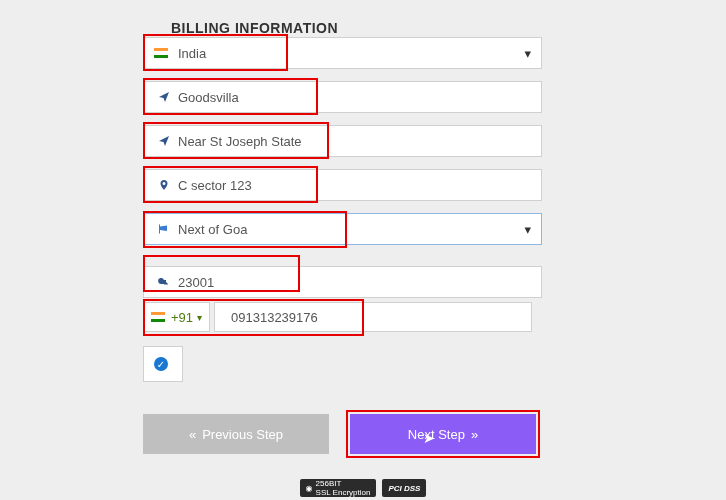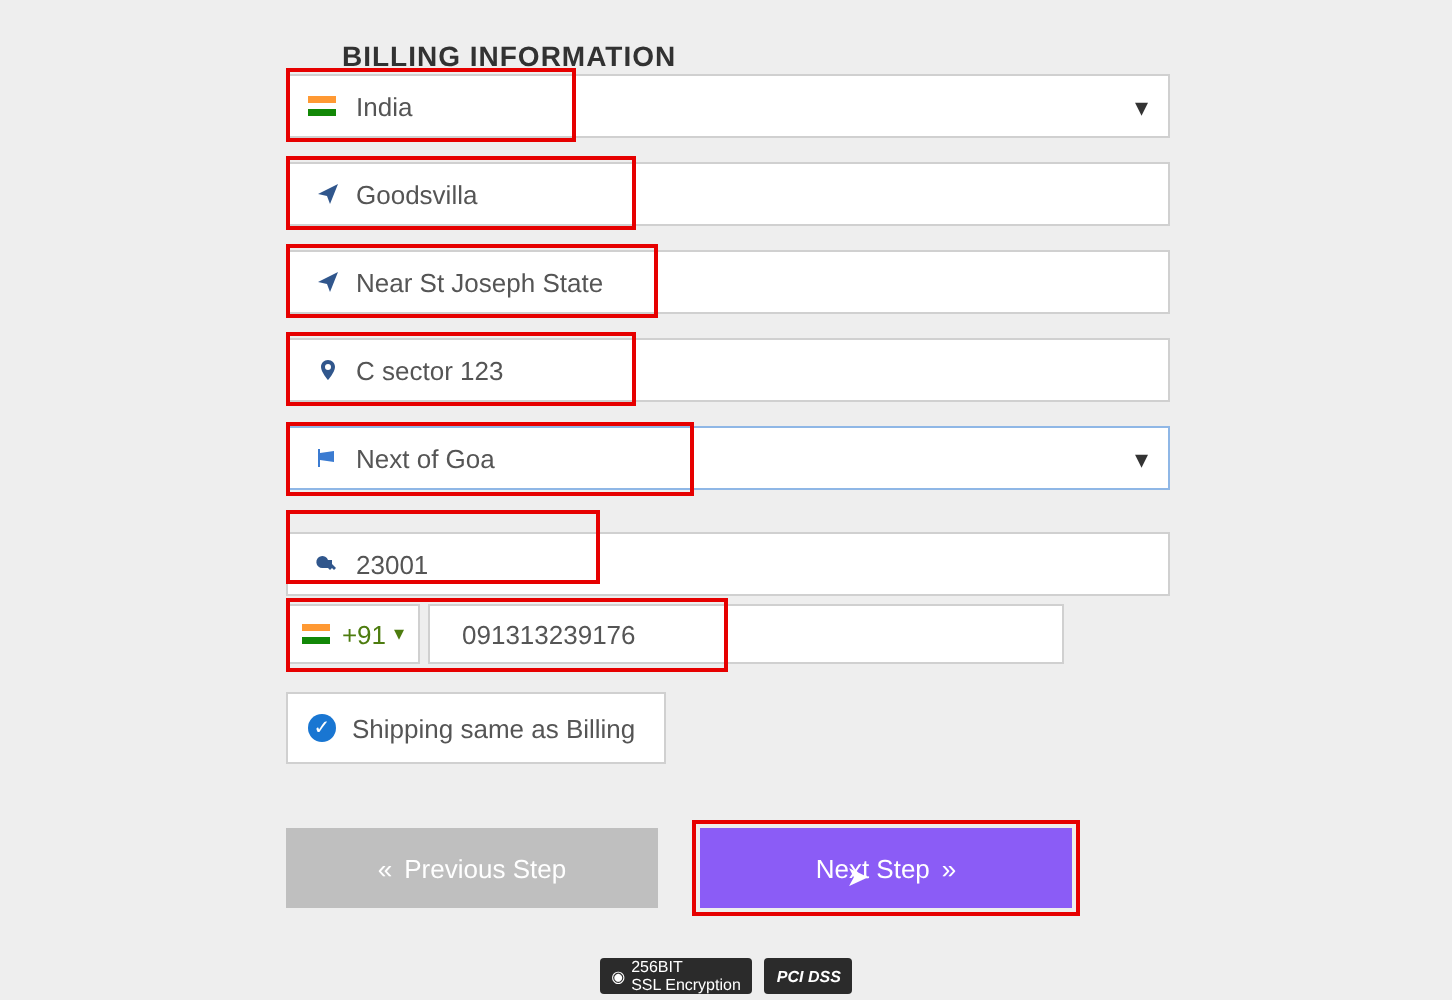--- a/index.html
+++ b/index.html
@@ -1,19 +1,19 @@
 <!DOCTYPE html>
 <html><head>
 <meta charset="utf-8">
 <style>
 html,body{margin:0;padding:0}
 body{width:726px;height:500px;background:#eeeeee;font-family:"Segoe UI",Arial,sans-serif;font-size:13px;color:#333;overflow:hidden}
 .page{width:726px;position:relative}
 .heading{position:absolute;left:171px;top:20px;font-size:14px;font-weight:600;letter-spacing:.5px;color:#323232}
-.field{position:absolute;left:143px;width:442px;height:32px;background:#fff;border:1px solid #d0d0d0;display:flex;align-items:center;box-sizing:border-box}
+.field{position:absolute;left:143px;width:399px;height:32px;background:#fff;border:1px solid #d0d0d0;display:flex;align-items:center;box-sizing:border-box}
 .field .ico{width:26px;display:flex;align-items:center;justify-content:flex-end;color:#30568c;flex:0 0 26px}
 .field .txt{padding-left:8px;color:#555}
 .field .caret{margin-left:auto;margin-right:10px;color:#333}
 .phone{position:absolute;left:143px;top:302px;height:30px;width:391px;display:flex;gap:4px}
 .dial{width:67px;background:#fff;border:1px solid #d0d0d0;display:flex;align-items:center;justify-content:center;gap:4px;color:#4d7c0f;box-sizing:border-box}
 .num{width:318px;background:#fff;border:1px solid #d0d0d0;display:flex;align-items:center;padding-left:16px;color:#555;box-sizing:border-box}
 .chip{position:absolute;left:143px;top:346px;height:34px;background:#fff;border:1px solid #d0d0d0;display:inline-flex;align-items:center;padding:0 14px 0 10px;gap:8px;color:#555}
 .check{width:14px;height:14px;border-radius:50%;background:#1976d2;display:flex;align-items:center;justify-content:center;color:#fff;font-size:10px}
 .btn{position:absolute;top:414px;width:186px;height:40px;display:flex;align-items:center;justify-content:center;font-size:13px;gap:6px}
 .prev{left:143px;background:#bfbfbf;color:#fff}
@@ -92,21 +92,20 @@
     <span>+91</span>
     <span style="font-size:10px">▾</span>
   </div>
   <div class="num">
     <span>091313239176</span>
   </div>
 </div>
 
 <div class="chip">
   <span class="check">✓</span>
-  <span>Shipping same as Billing</span>
 </div>
 
 <div class="btn prev">
   <span>«</span>
   <span>Previous Step</span>
 </div>
 <div class="btn next">
   <span>Next Step</span>
   <span>»</span>
 </div>

